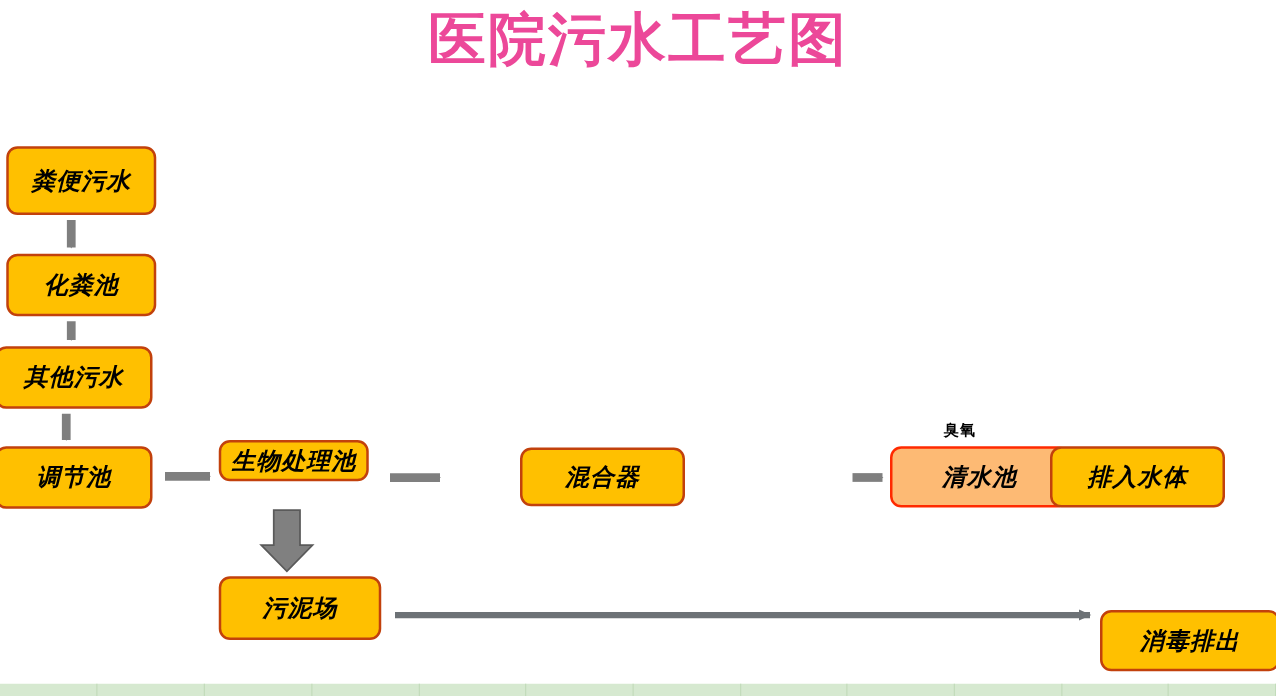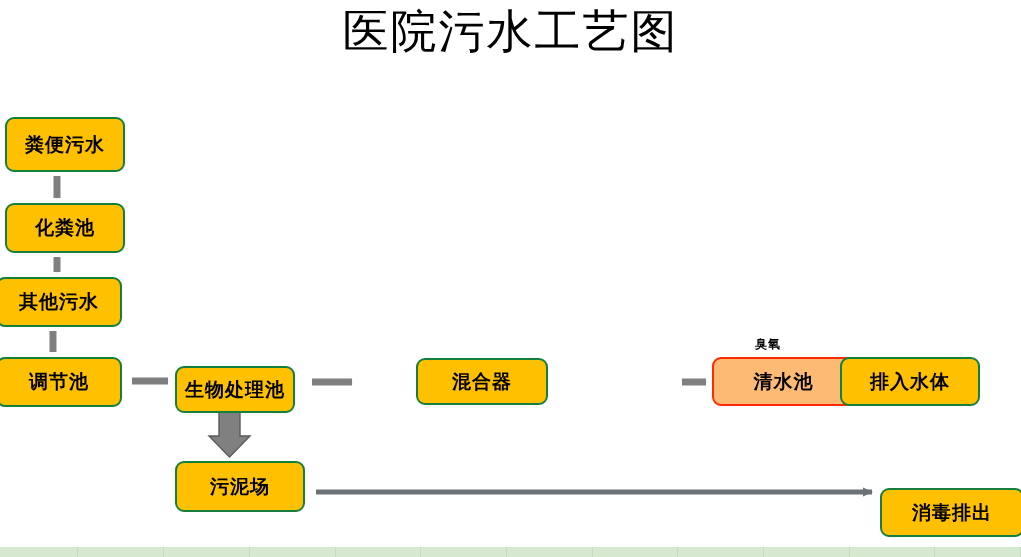--- a/index.html
+++ b/index.html
@@ -25,41 +25,43 @@
   
   .title {
     position: absolute;
     left: 0;
     top: 2px;
     width: 1021px;
     text-align: center;
     font-family: "DejaVu Serif", "Liberation Serif", serif;
     font-size: 46px;
     line-height: 58px;
-    color: #000000;
+    color: #ec4899;
     letter-spacing: 2px;
     white-space: nowrap;
+    font-weight: bold;
   }
 
   
   .node {
     position: absolute;
     box-sizing: border-box;
     border-radius: 9px;
-    border: 2px solid #15803d;
+    border: 2px solid #c2410c;
     background: #FFC000;
     color: #000000;
     font-weight: bold;
     font-size: 19px;
     display: flex;
     align-items: center;
     justify-content: center;
     text-align: center;
     letter-spacing: 1px;
     white-space: nowrap;
+    font-style: italic;
   }
   .node.red {
     background: #fdba74;
     border-color: #FF2A00;
   }
 
   
   .minilabel {
     position: absolute;
     font-size: 12px;
@@ -156,21 +158,21 @@
   </div>
 
   <div class="node" style="left:-4px;  top:277px; width:126px; height:50px;">
     <span>其他污水</span>
   </div>
 
   <div class="node" style="left:-4px;  top:357px; width:126px; height:50px;">
     <span>调节池</span>
   </div>
 
-  <div class="node" style="left:175px; top:366px; width:120px; height:47px;">
+  <div class="node" style="left:175px; top:352px; width:120px; height:33px;">
     <span>生物处理池</span>
   </div>
 
   <div class="node" style="left:368px; top:358px; width:132px; height:47px;margin-left:48px;">
     <span>混合器</span>
   </div>
 
 
   <div class="node red" style="left:712px; top:357px; width:143px; height:49px;">
     <span>清水池</span>

